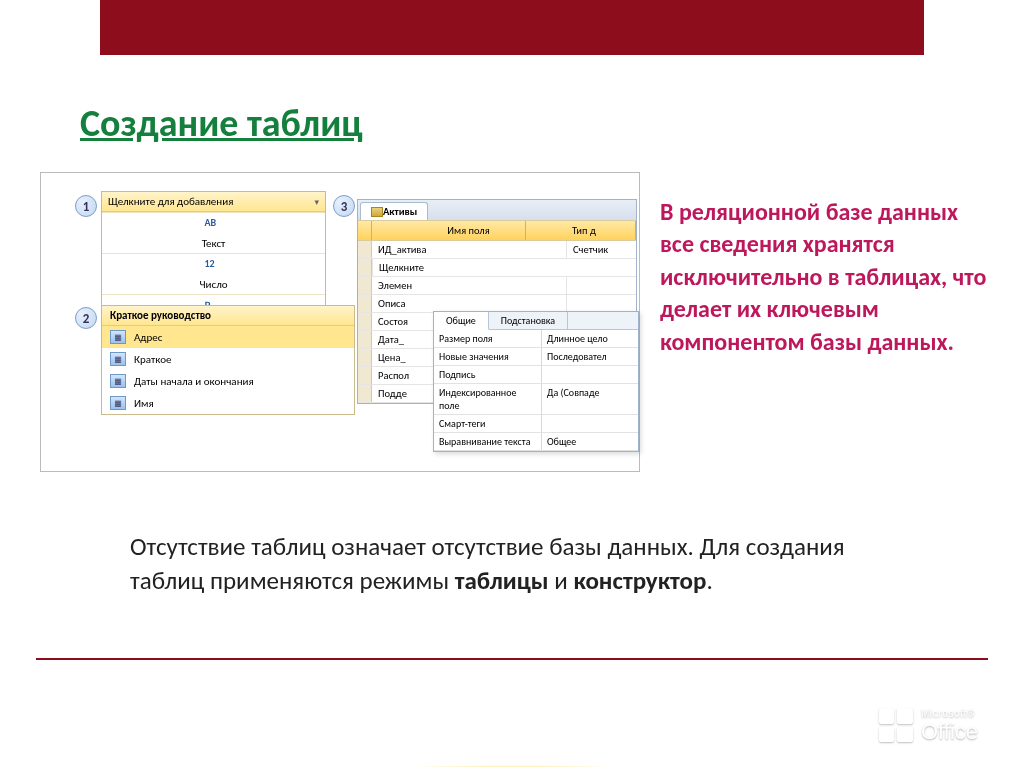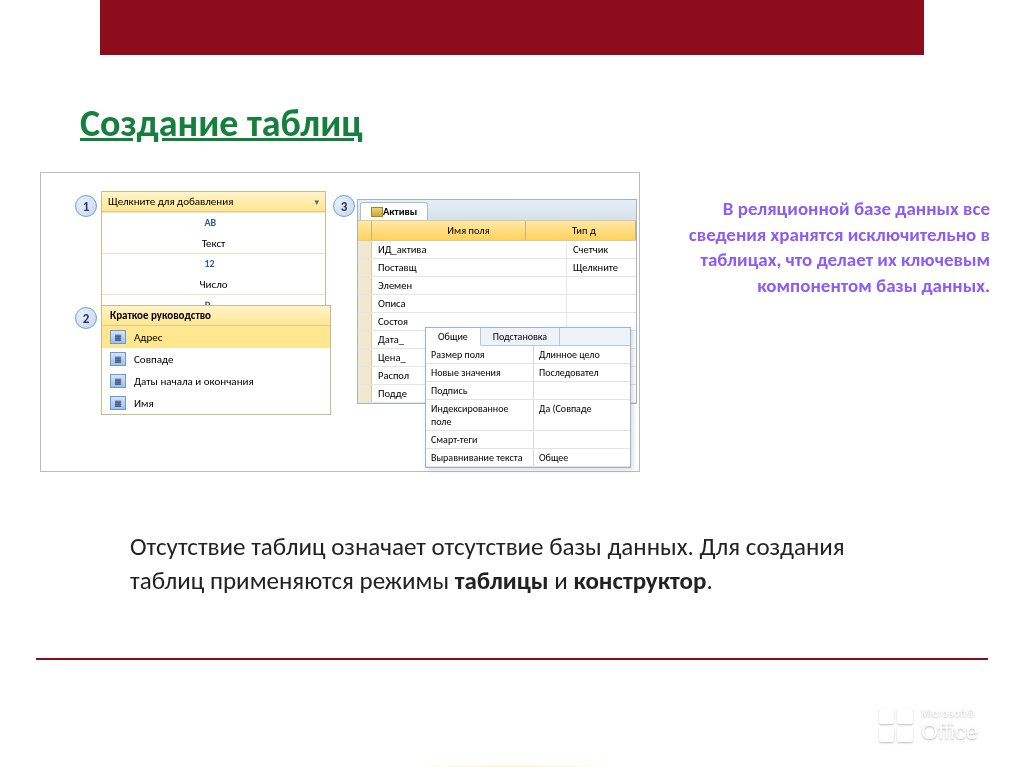--- a/index.html
+++ b/index.html
@@ -55,21 +55,21 @@
     display: flex; align-items: center; gap: 8px;
     padding: 3px 8px;
     border-top: 1px solid #eee3c4;
     background: #fff;
     flex-direction: column;
   }
   .p1-ico { width: 18px; font-size: 10px; font-weight: bold; color: #2a5a9e; }
 
   
   .panel2 {
-    position: absolute; top: 132px; left: 60px; width: 230px;
+    position: absolute; top: 132px; left: 60px; width: 254px;
     border: 1px solid #c9bb8e;
     background: #fff;
     font-size: 11px;
   }
   .panel2-head {
     background: linear-gradient(#fff4cb, #ffe68f);
     padding: 3px 8px; font-weight: bold;
     border-bottom: 1px solid #d9cb9e;
   }
   .panel2-row {
@@ -121,38 +121,37 @@
   .p3-hcell.fname { flex: 1; text-align: center; }
   .p3-hcell.ftype { width: 70px; }
   .p3-rows { background: #fff; }
   .p3-row { display: flex; border-bottom: 1px solid #e5e5e5; }
   .p3-row .sel { width: 14px; background: #f0e8d0; border-right: 1px solid #d9cb9e; }
   .p3-row .fn { flex: 1; padding: 2px 6px; }
   .p3-row .ft { width: 70px; padding: 2px 6px; border-left: 1px solid #e5e5e5; }
 
   
   .props {
-    position: absolute; top: 138px; left: 384px; width: 206px;
+    position: absolute; top: 138px; left: 392px; width: 206px;
     border: 1px solid #9fb4cc;
     background: #fff;
     font-size: 10px;
     box-shadow: 2px 2px 5px rgba(0,0,0,.15);
-    margin-top: 16px;
   }
   .props-tabs { display: flex; background: #eef3fa; border-bottom: 1px solid #b8c7d8; }
   .props-tab { padding: 2px 12px; border-right: 1px solid #b8c7d8; }
   .props-tab.active { background: #fff; border-bottom: 1px solid #fff; margin-bottom: -1px; }
   .props-row { display: flex; border-bottom: 1px solid #e2e2e2; }
   .props-row .k { width: 108px; padding: 2px 5px; border-right: 1px solid #d8d8d8; }
   .props-row .v { flex: 1; padding: 2px 5px; }
 
   
   .right-text {
     position: absolute; top: 196px; left: 660px; width: 330px;
-    font-size: 19px; font-weight: bold; line-height: 1.35; color: #8b5cf6; text-align: right;
+    font-size: 24px; font-weight: bold; line-height: 1.35; color: #be185d;
   }
   
   .bottom-text {
     position: absolute; top: 530px; left: 130px; width: 760px;
     font-size: 25px; line-height: 1.35; color: #222;
   }
   .bottom-rule {
     position: absolute; top: 658px; left: 36px; right: 36px;
     border-top: 2px solid #8e0d1d;
   }
@@ -209,21 +208,21 @@
   </div>
 
   <div class="panel2">
     <div class="panel2-head">Краткое руководство</div>
     <div class="panel2-row hl">
       <span class="p2-ico">▦</span>
       <span>Адрес</span>
     </div>
     <div class="panel2-row">
       <span class="p2-ico">▦</span>
-      <span>Совпаде</span>
+      <span>Краткое</span>
     </div>
     <div class="panel2-row">
       <span class="p2-ico">▦</span>
       <span>Даты начала и окончания</span>
     </div>
     <div class="panel2-row">
       <span class="p2-ico">▦</span>
       <span>Имя</span>
     </div>
   </div>
@@ -241,21 +240,20 @@
       <div class="p3-hcell ftype">Тип д</div>
     </div>
     <div class="p3-rows">
       <div class="p3-row">
           <div class="sel"></div>
           <div class="fn">ИД_актива</div>
           <div class="ft">Счетчик</div>
         </div>
       <div class="p3-row">
           <div class="sel"></div>
-          <div class="fn">Поставщ</div>
           <div class="ft">Щелкните</div>
         </div>
       <div class="p3-row">
           <div class="sel"></div>
           <div class="fn">Элемен</div>
           <div class="ft"></div>
         </div>
       <div class="p3-row">
           <div class="sel"></div>
           <div class="fn">Описа</div>

